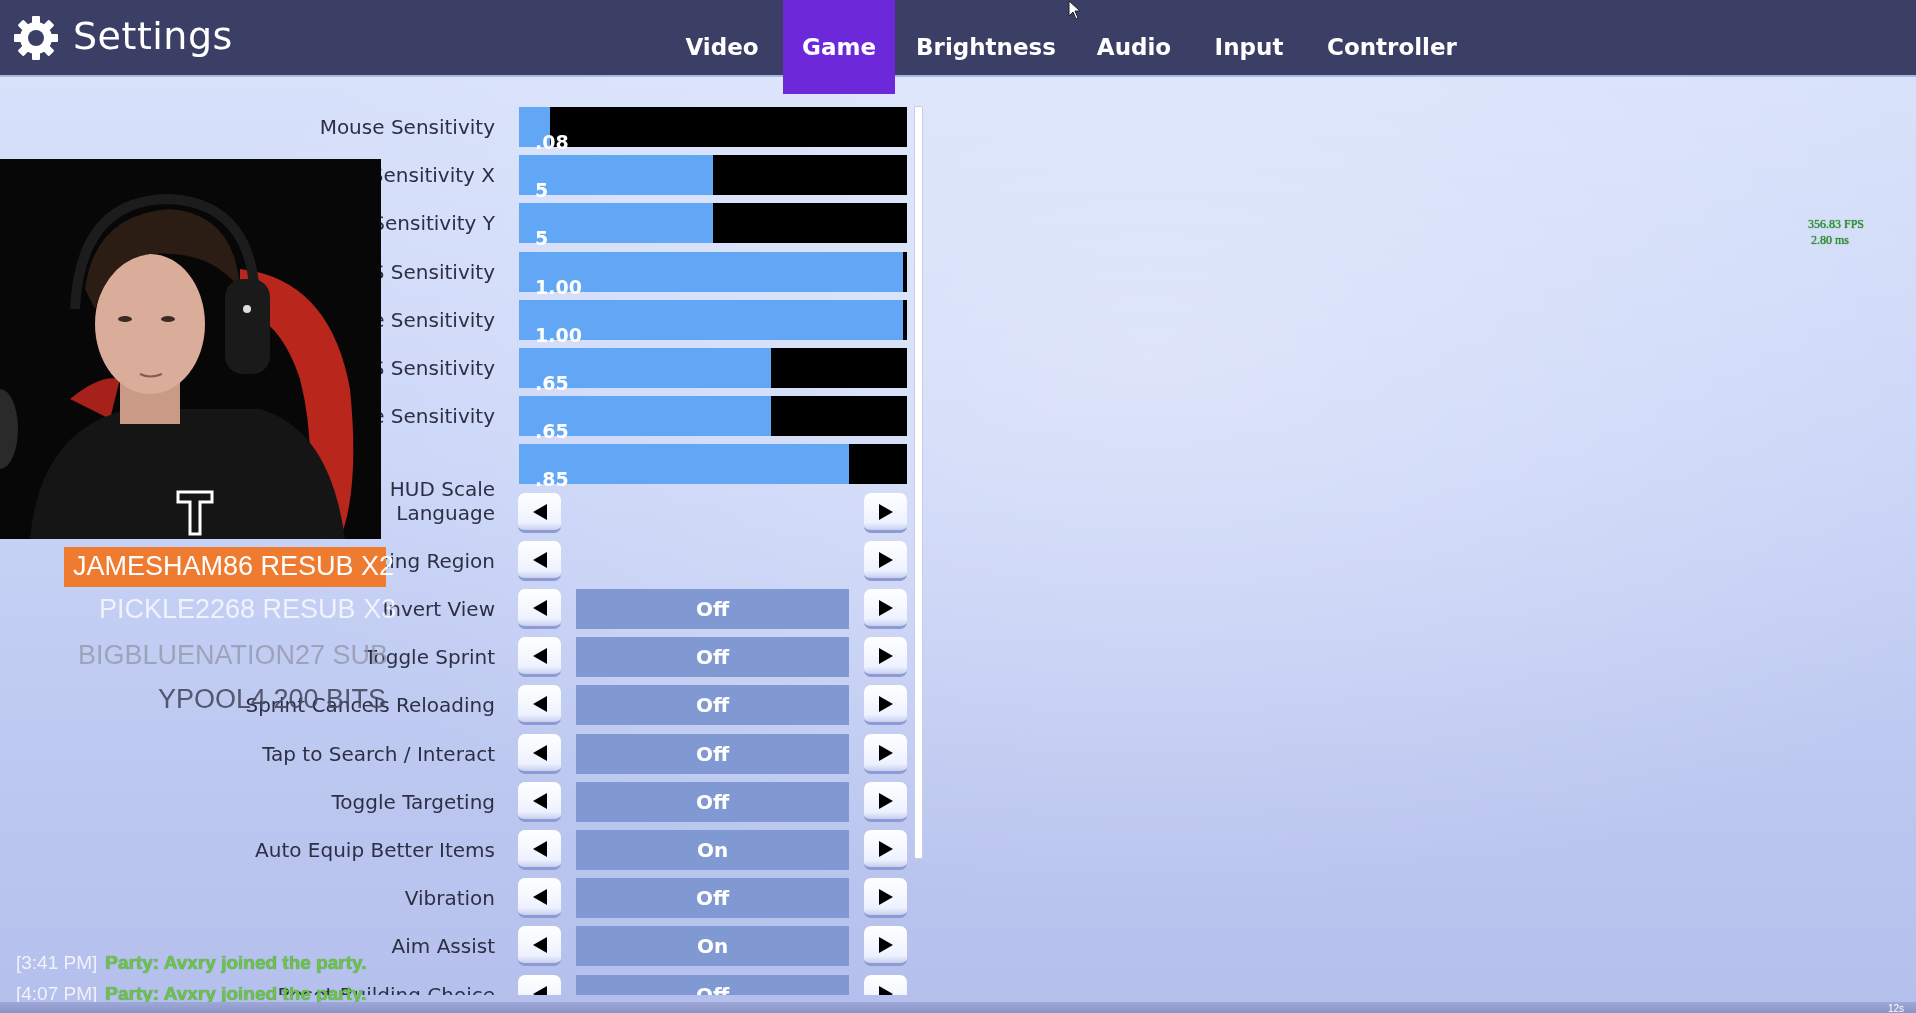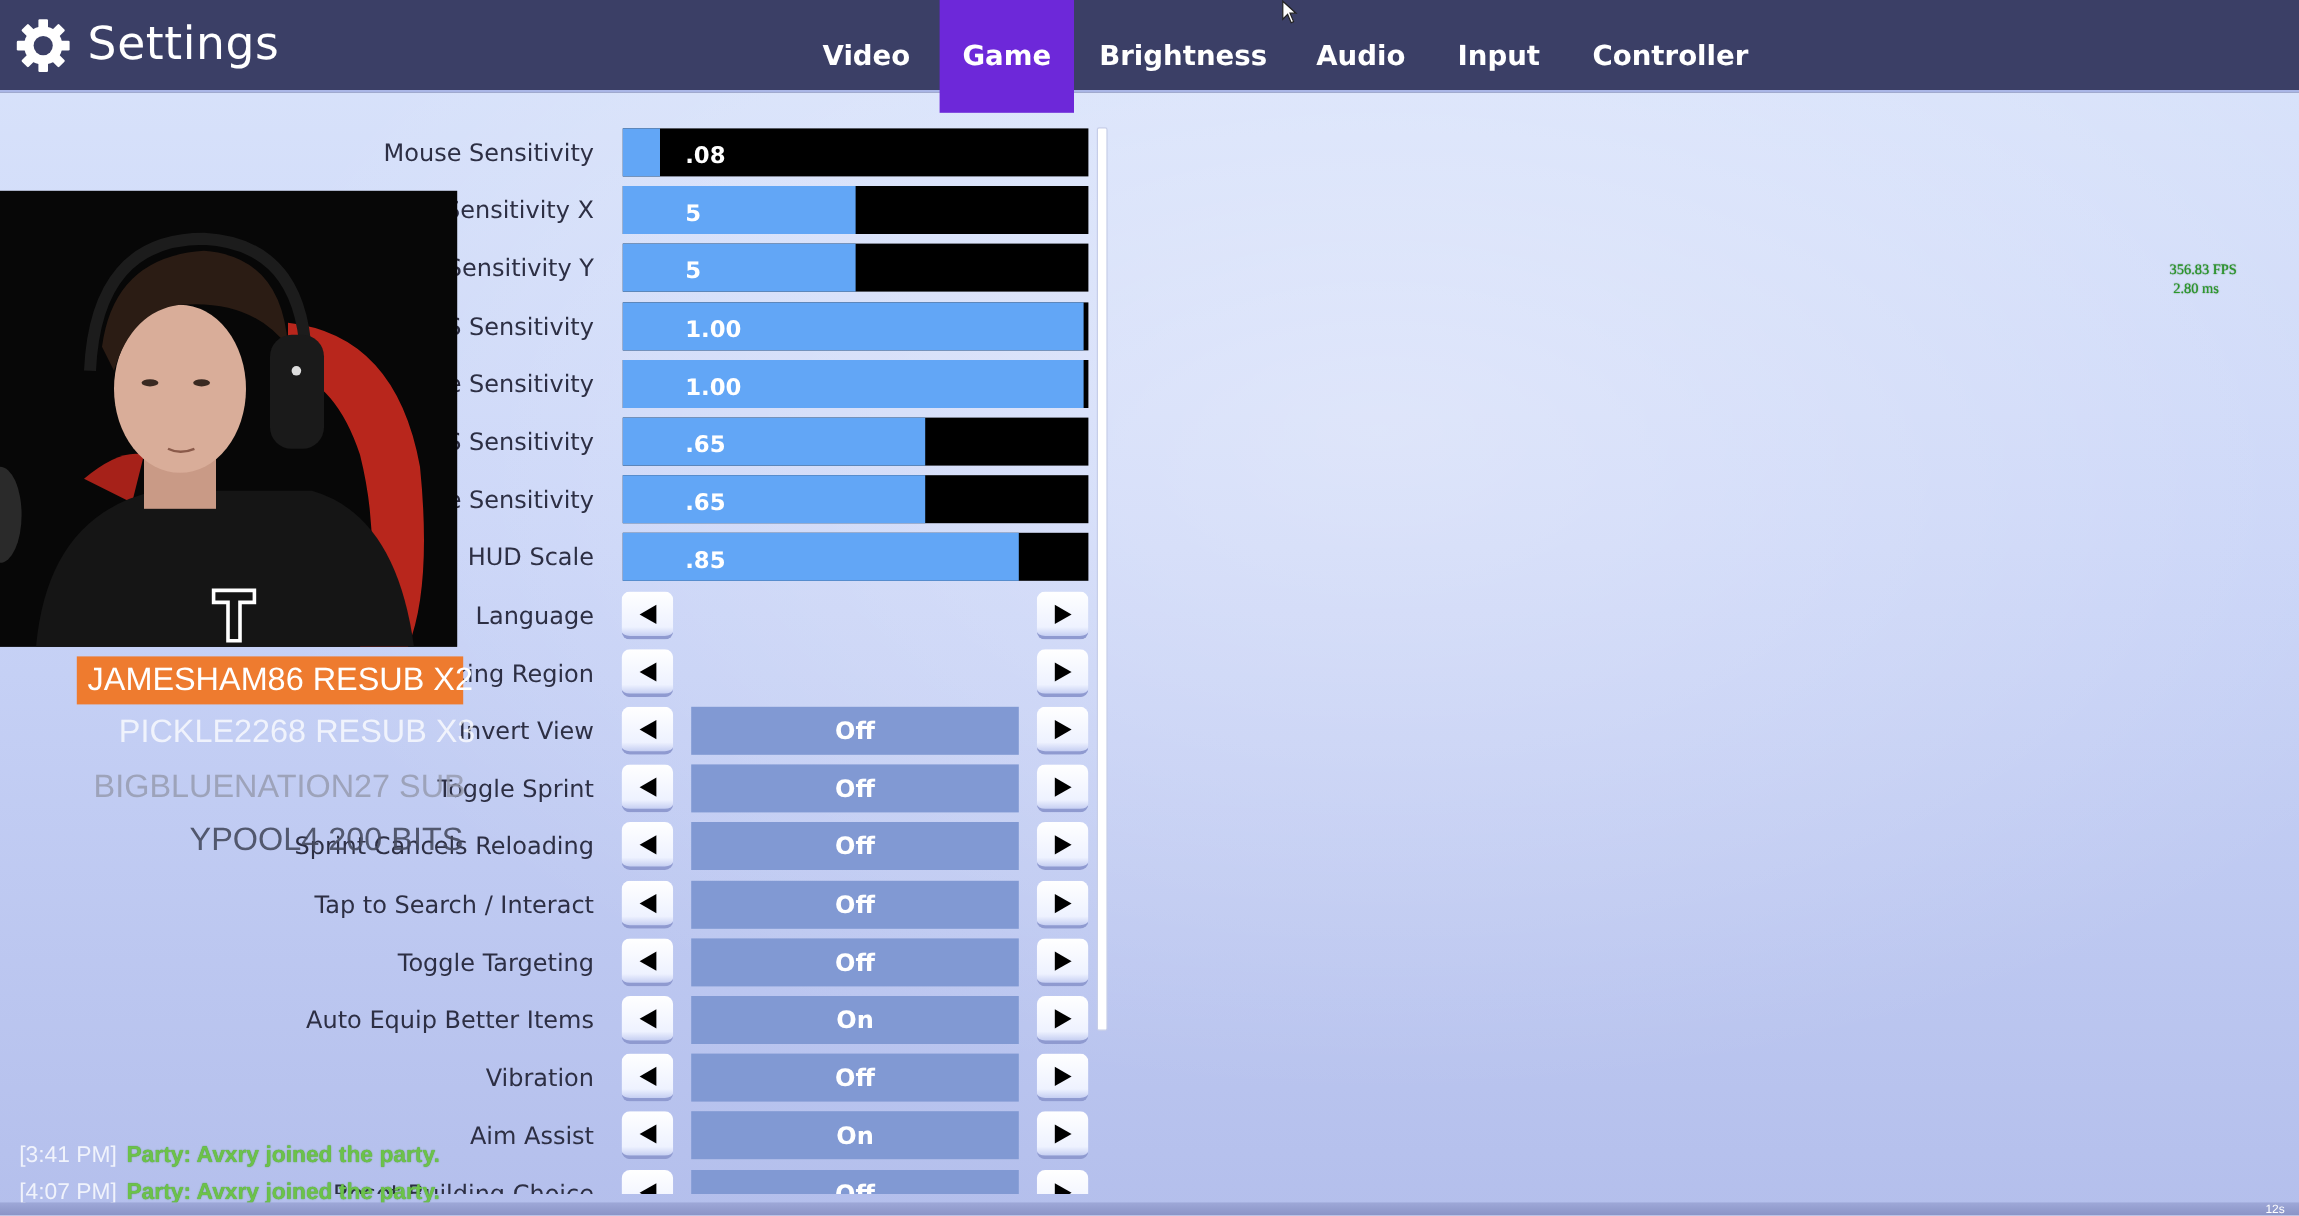--- a/index.html
+++ b/index.html
@@ -46,22 +46,22 @@
   }
   .slider {
     position: absolute; left: 519px; width: 388px; height: 40px;
     background: #000000; cursor: pointer;
   }
   .slider .fill {
     position: absolute; left: 0; top: 0; bottom: 0;
     background: #62a6f6;
   }
   .slider .val {
-    position: absolute; left: 16px; top: 12px;
-    font-family: "DejaVu Sans", sans-serif; font-weight: bold; font-size: 19px; color: #ffffff; margin-left: 36px;
+    position: absolute; left: 16px; top: 24px;
+    font-family: "DejaVu Sans", sans-serif; font-weight: bold; font-size: 19px; color: #ffffff;
   }
   .arrow-btn {
     position: absolute; width: 43px; height: 40px;
     background: linear-gradient(180deg, #ffffff 0%, #eef2ff 80%, #c6cff2 100%);
     border-radius: 7px;
     border-bottom: 3px solid #8f9ad0;
     display: flex; align-items: center; justify-content: center; cursor: pointer;
   }
   .arrow-btn svg { width: 16px; height: 18px; }
   .value-box {
@@ -179,21 +179,21 @@
       <div class="row-label" style="top: 356px;">S Sensitivity</div>
       <div class="slider" style="top: 348px;">
         <div class="fill" style="width: 252px;"></div>
         <div class="val">.65</div>
       </div>
       <div class="row-label" style="top: 404px;">e Sensitivity</div>
       <div class="slider" style="top: 396px;">
         <div class="fill" style="width: 252px;"></div>
         <div class="val">.65</div>
       </div>
-      <div class="row-label" style="top: 452px;">HUD Scale</div>
+      <div class="row-label" style="top: 477px;">HUD Scale</div>
       <div class="slider" style="top: 444px;">
         <div class="fill" style="width: 330px;"></div>
         <div class="val">.85</div>
       </div>
       <div class="row-label" style="top: 501px;">Language</div>
       <div class="arrow-btn" style="left: 518px; top: 493px;">
         <svg viewBox="0 0 16 18">
           <path d="M15 1 L1 9 L15 17 Z" fill="#000"></path>
         </svg>
       </div>

